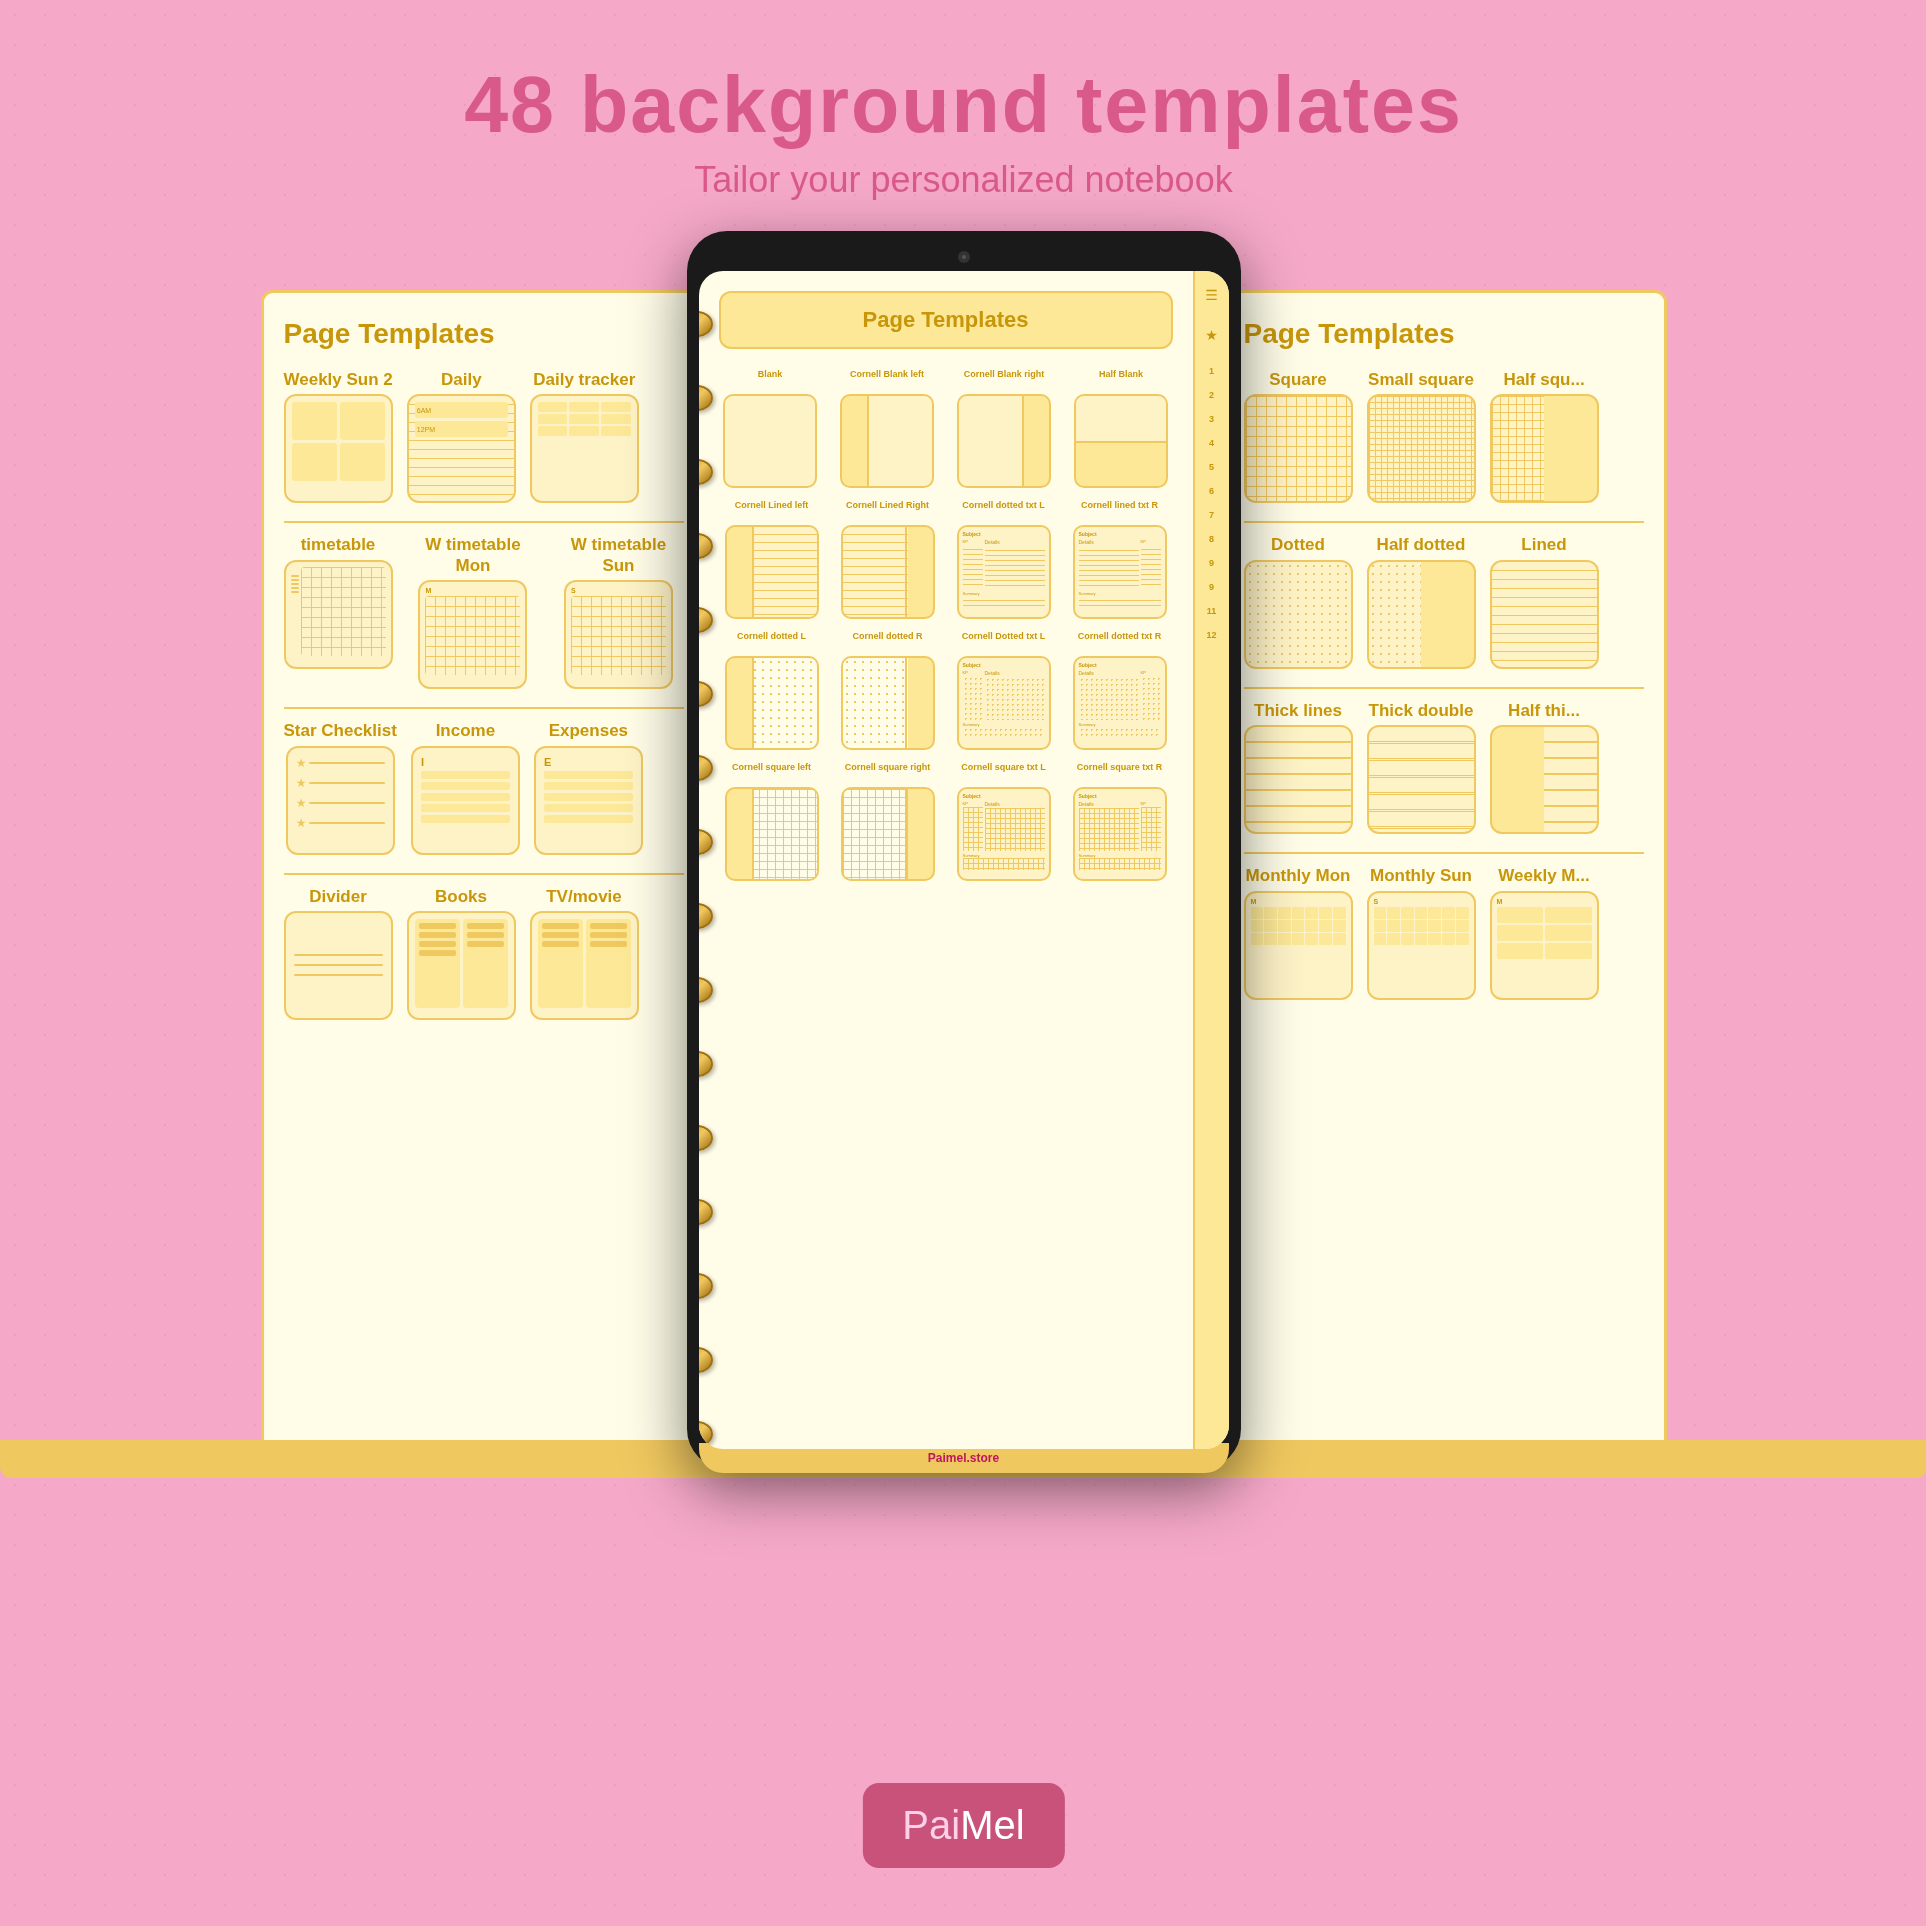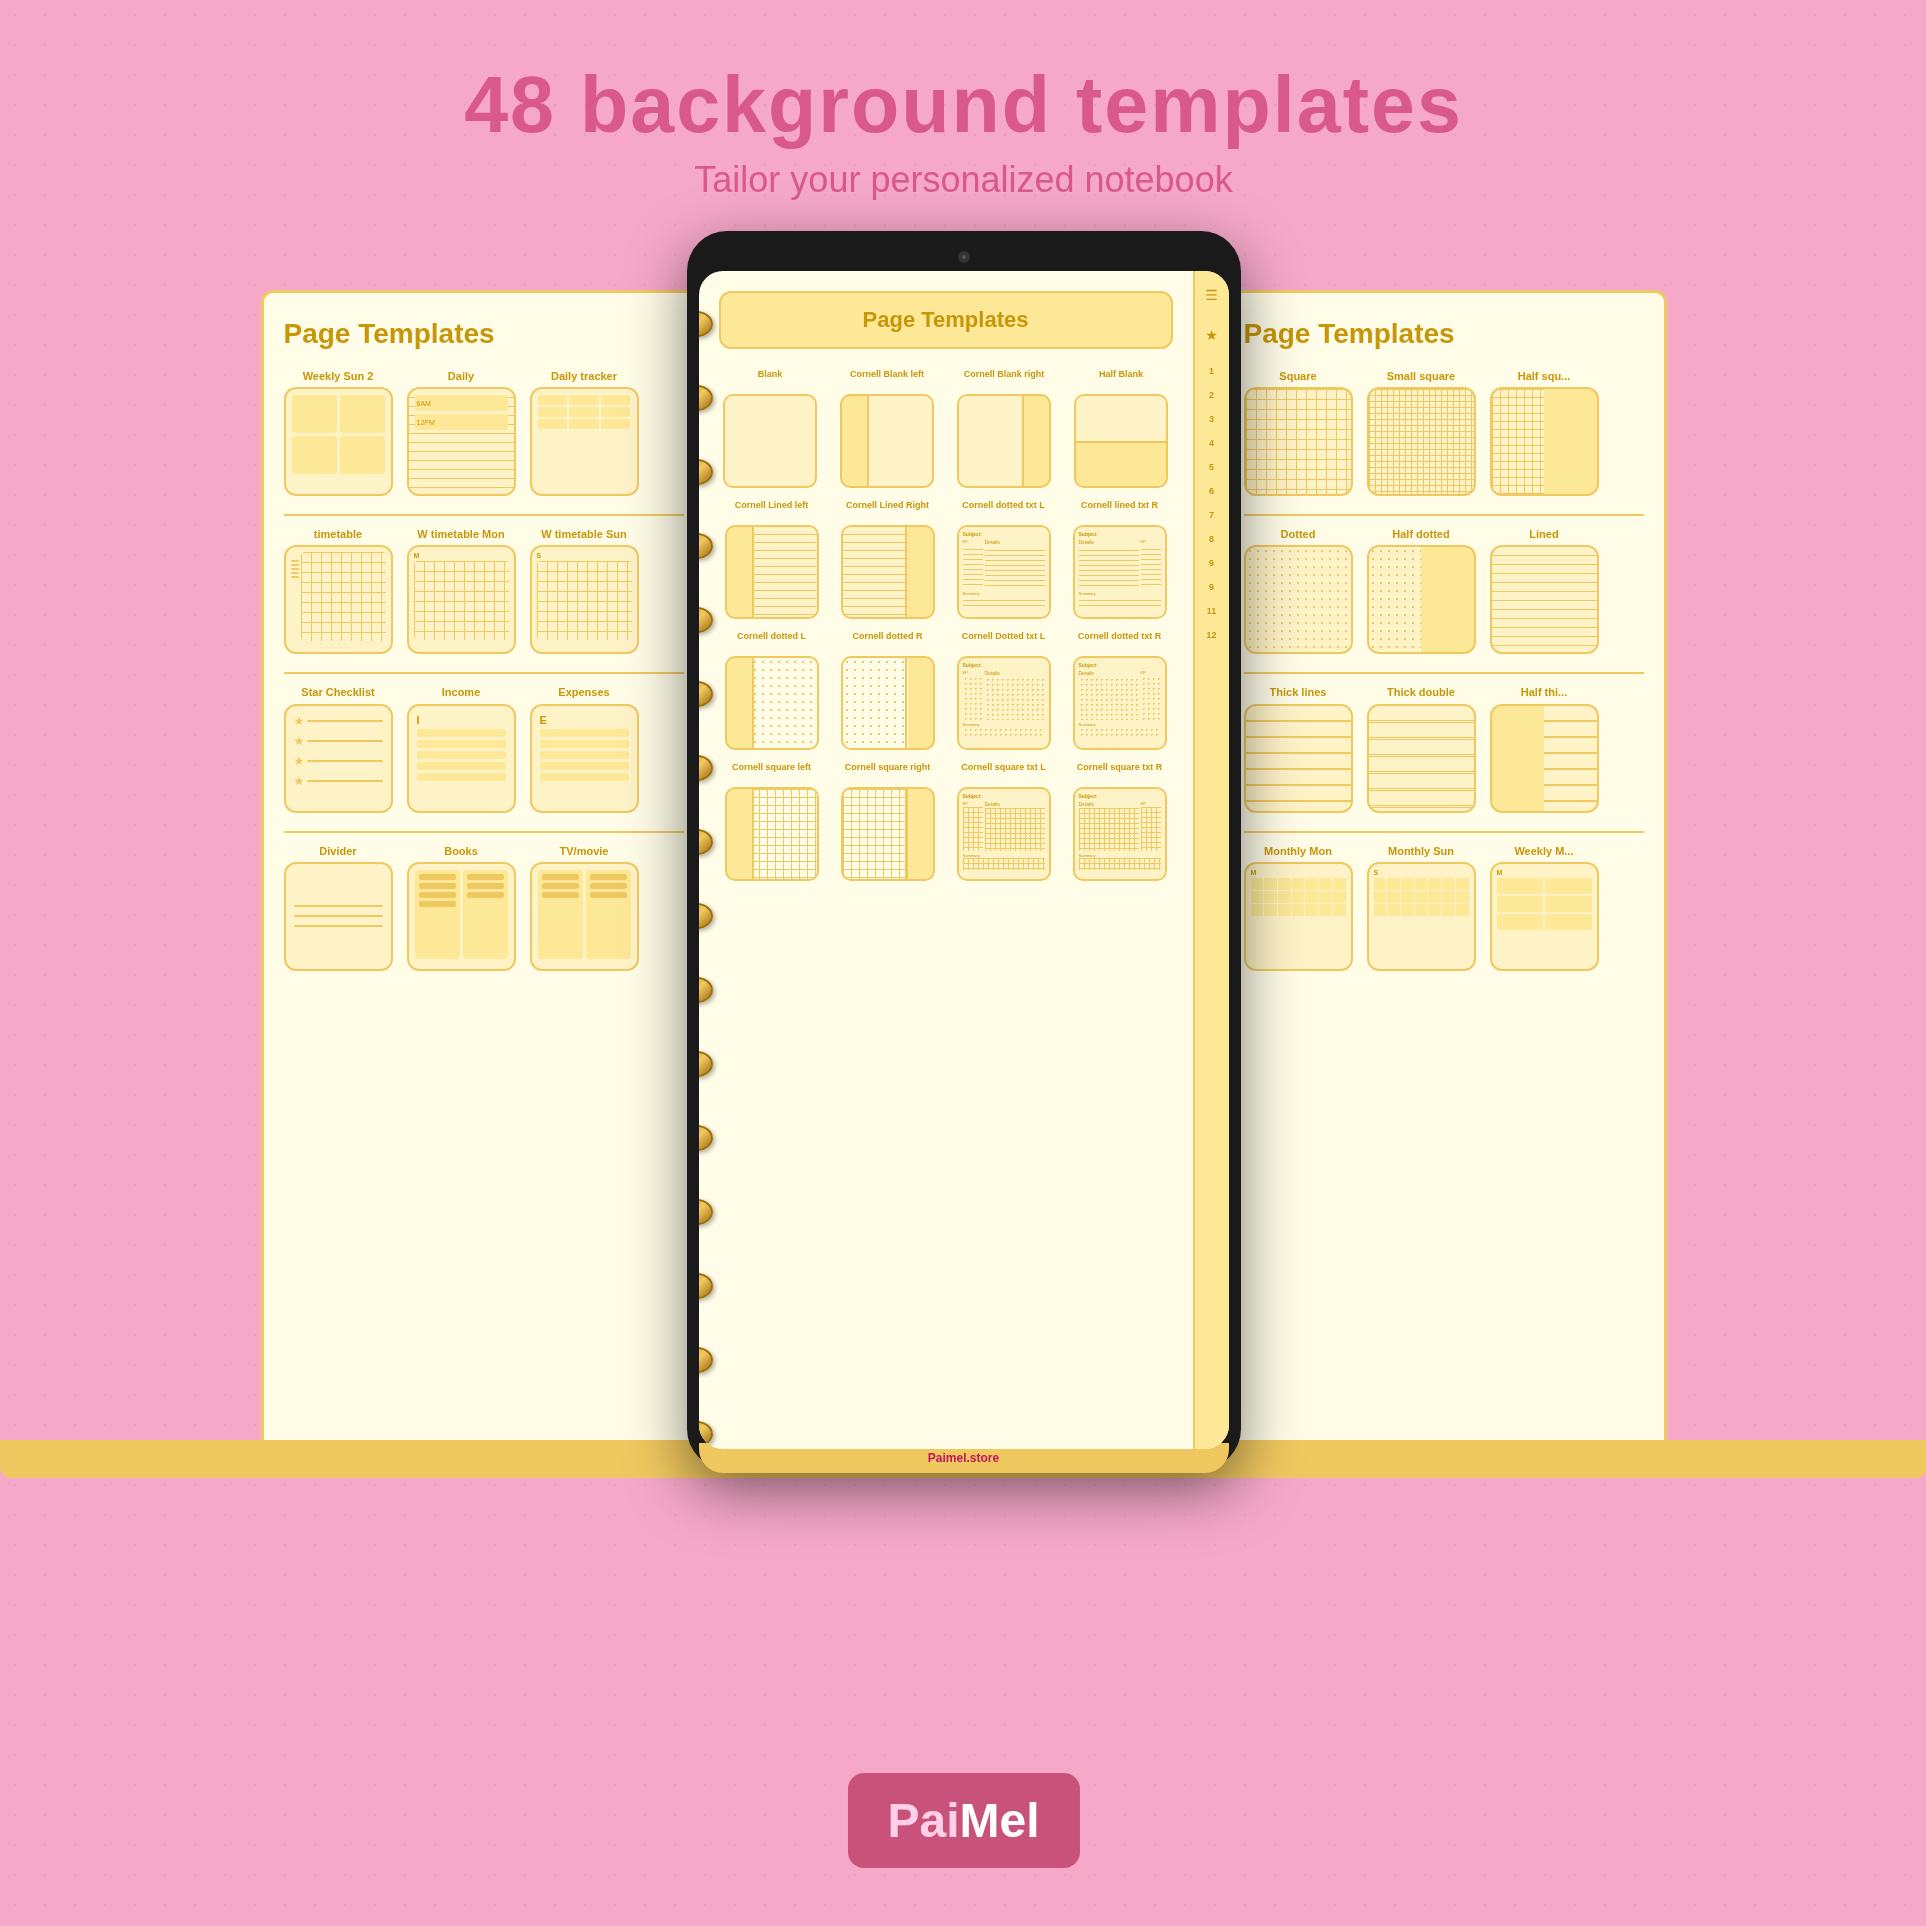--- a/index.html
+++ b/index.html
@@ -61,21 +61,21 @@
       color: #c8960a;
       margin-bottom: 20px;
     }
 
     .template-card {
       display: flex;
       flex-direction: column;
       align-items: center;
     }
     .template-card-label {
-      font-size: 11px;
+      font-size: 17px;
       font-weight: 700;
       color: #c8960a;
       text-align: center;
       margin-bottom: 4px;
       line-height: 1.2;
     }
     .template-thumb {
       width: 109px;
       height: 109px;
       background: #fef3c7;
@@ -237,22 +237,22 @@
       position: absolute;
       bottom: 59px;
       left: 50%;
       transform: translateX(-50%);
       background: #c8527a;
       padding: 20px 40px;
       border-radius: 16px;
       text-align: center;
     }
     .brand-name {
-      font-size: 48px;
-      font-weight: 700;
+      font-size: 40px;
+      font-weight: 400;
       color: white;
     }
     .brand-name span {
       color: #ffd0e8;
     }
 
     
     .left-section { margin-bottom: 18px; }
 
     .divider-line {

